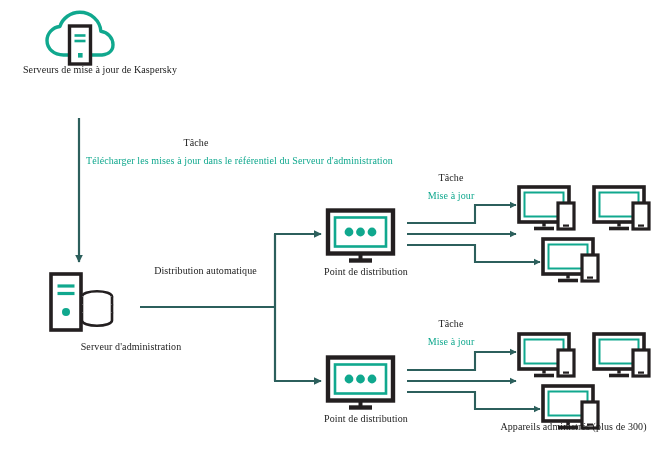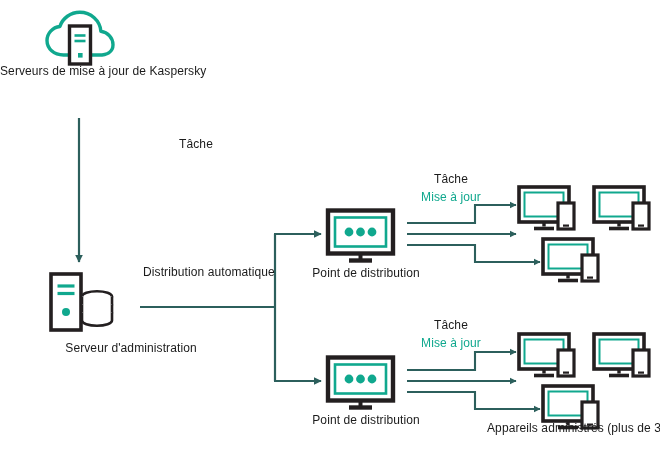--- a/index.html
+++ b/index.html
@@ -23,22 +23,23 @@
     top: 0;
     width: 660px;
     height: 475px;
   }
   .lbl {
     position: absolute;
     text-align: center;
     line-height: 1.25;
     white-space: pre;
     color: #1b1b1b;
-    font-size: 12px;
+    font-size: 10px;
     letter-spacing: 0.1px;
+    font-family: Liberation Serif, serif;
   }
   .lbl.teal { color: #10a88e; }
   .node-icon {
     position: absolute;
   }
 </style>
 </head>
 <body>
 
 <div id="diagram-root">
@@ -172,20 +173,21 @@
     <line x1="17" y1="43.5" x2="37" y2="43.5" stroke="#231f20" stroke-width="3.6"></line>
     <rect x="41" y="18" width="16" height="26" fill="#ffffff" stroke="#231f20" stroke-width="3.2"></rect>
     <rect x="46" y="39.5" width="6" height="2.2" fill="#231f20"></rect>
   </svg>
 
   <div class="lbl" style="left:0px; top:64px; width:200px;">Serveurs de mise à jour de Kaspersky</div>
 
   <div class="lbl" style="left:0px; top:341px; width:190px;margin-left:36px;">Serveur d'administration</div>
 
   <div class="lbl" style="left:96px; top:137px; width:200px;">Tâche</div>
+  <div class="lbl teal" style="left:86px; top:155px; width:220px;">Télécharger les mises à jour dans le référentiel du Serveur d'administration</div>
 
   <div class="lbl" style="left:143px; top:265px; width:125px;">Distribution automatique</div>
 
   <div class="lbl" style="left:396px; top:172px; width:110px;">Tâche</div>
   <div class="lbl teal" style="left:396px; top:190px; width:110px;">Mise à jour</div>
 
   <div class="lbl" style="left:286px; top:266px; width:160px;">Point de distribution</div>
 
   <div class="lbl" style="left:396px; top:318px; width:110px;">Tâche</div>
   <div class="lbl teal" style="left:396px; top:336px; width:110px;">Mise à jour</div>

